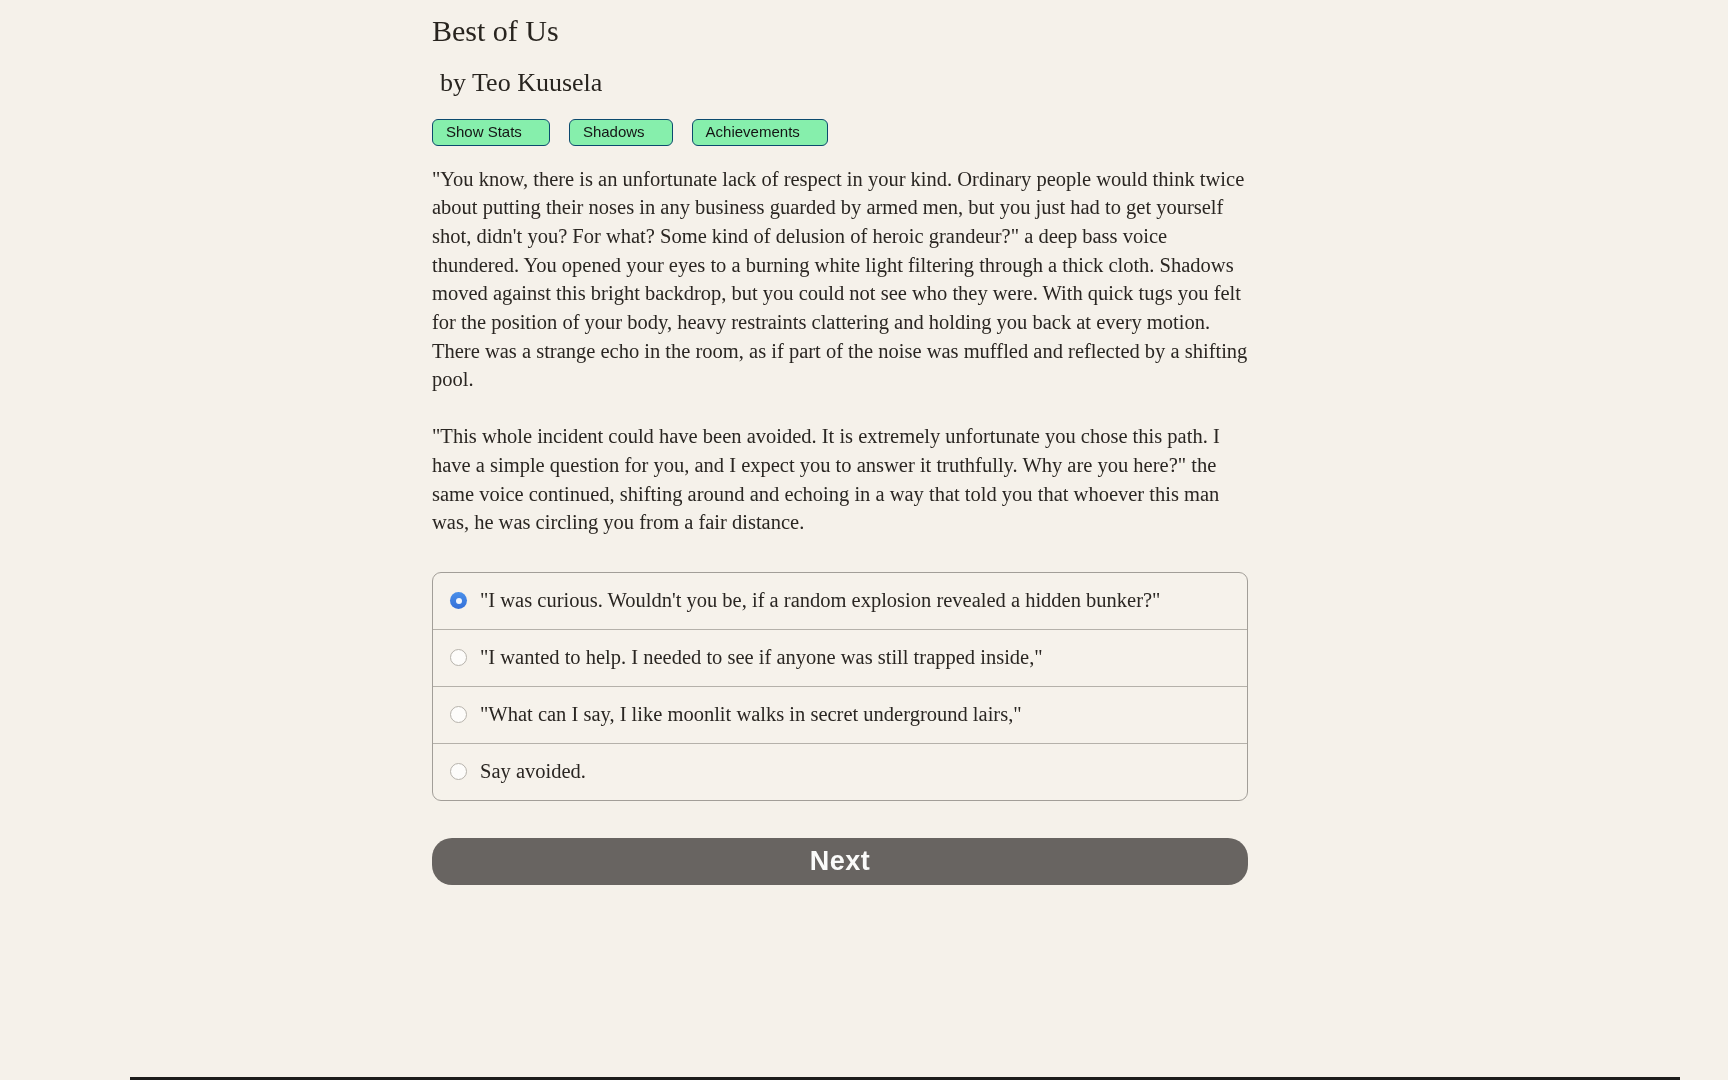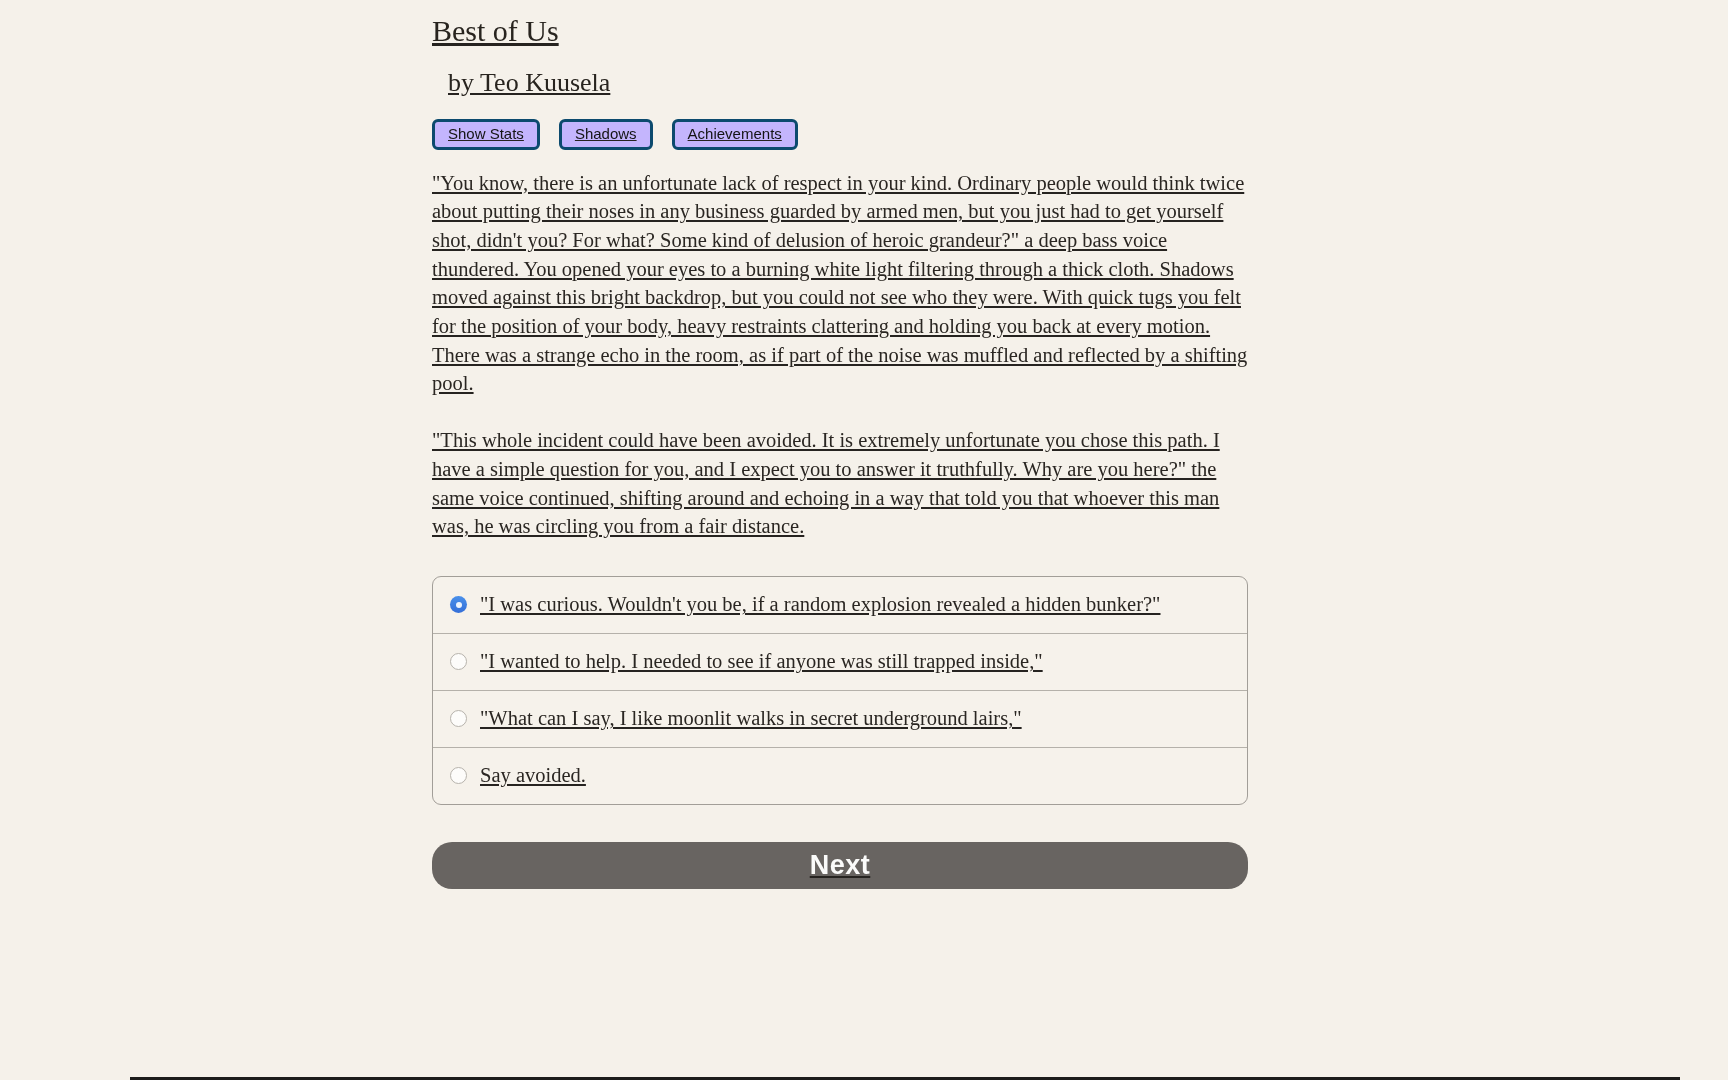--- a/index.html
+++ b/index.html
@@ -10,54 +10,53 @@
     height: 1080px;
     overflow: hidden;
     font-family: "Liberation Serif", serif;
     color: #262320;
   }
   .screen {
     position: relative;
     width: 1680px;
     height: 1080px;
     background: #f5f1ea;
-    text-decoration: underline;
   }
   .content {
     width: 816px;
     margin: 0 auto;
     padding-top: 14px;
   }
   .game-title {
     font-size: 30px;
     font-weight: 400;
     margin: 0;
     line-height: 1.15;
     color: #28241f;
   }
   .byline {
     font-size: 26px;
     font-weight: 400;
-    margin: 19px 0 0 16px;
+    margin: 19px 0 0 8px;
     color: #28241f;
   }
   .toolbar {
     margin-top: 21px;
     display: flex;
     gap: 19px;
     align-items: center;
   }
   .toolbar button {
     font-family: "Liberation Sans", sans-serif;
     font-size: 15px;
     color: #141414;
-    background: #c4b5fd;
-    border: 3px solid #0c4a6e;
+    background: #86efac;
+    border: 1px solid #0c4a6e;
     border-radius: 6px;
-    padding: 3px 13px 4px 13px;
+    padding: 3px 27px 4px 13px;
     line-height: 1.2;
     cursor: pointer;
   }
   .story p {
     font-size: 20.5px;
     line-height: 28.7px;
     margin: 0;
     color: #2a2622;
   }
   .story p + p {

